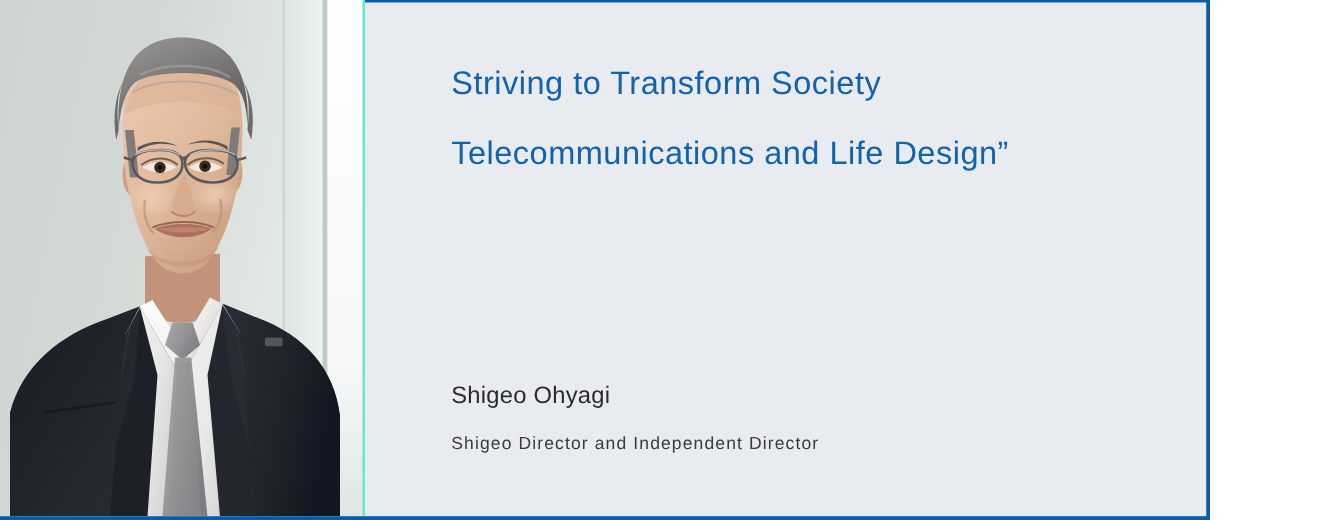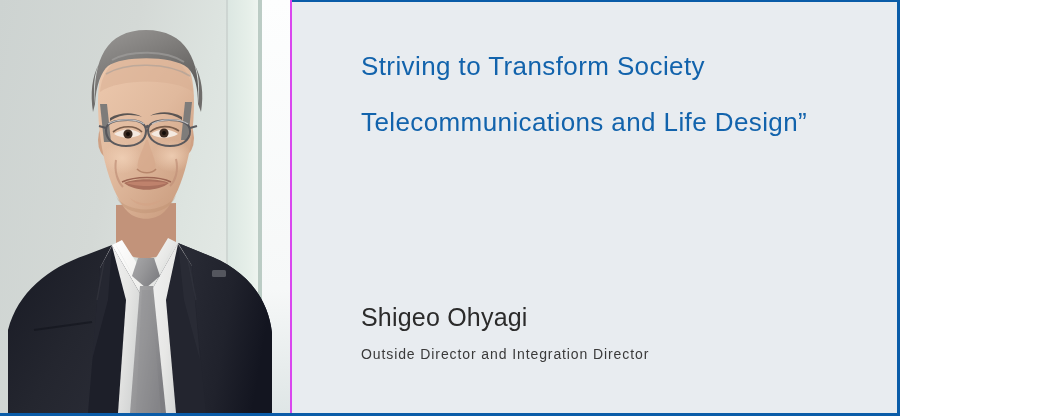--- a/index.html
+++ b/index.html
@@ -7,24 +7,24 @@
     margin: 0;
     padding: 0;
     background: #ffffff;
   }
   body {
     font-family: "Liberation Sans", sans-serif;
   }
 
   .stage {
     position: relative;
-    width: 900px;
+    width: 968px;
     height: 416px;
     overflow: hidden;
-    background: #d946ef;
+    background: #5eead4;
     box-sizing: border-box;
   }
 
   
   .photo {
     position: absolute;
     left: 0;
     top: 0;
     width: 290px;
     height: 413px;
@@ -63,21 +63,21 @@
 
   .byline {
     position: absolute;
     left: 69px;
     top: 300px;
     width: 660px;
   }
   .person-name {
     display: block;
     color: #2b2b2b;
-    font-size: 25px;
+    font-size: 19px;
     font-weight: 400;
     line-height: 30px;
     letter-spacing: 0.2px;
   }
   .person-title {
     display: block;
     margin-top: 12px;
     color: #3a3a3a;
     font-size: 14px;
     font-weight: 400;
@@ -272,21 +272,21 @@
 
   <div class="panel">
 
     <div class="headline">
       <span class="headline-line">Striving to Transform Society</span>
       <span class="headline-line">Telecommunications and Life Design”</span>
     </div>
 
     <div class="byline">
       <span class="person-name">Shigeo Ohyagi</span>
-      <span class="person-title">Outside  Director and Integration  Director</span>
+      <span class="person-title">Shigeo  Director and Independent  Director</span>
     </div>
 
   </div>
 
   <div class="rule-bottom"></div>
   <div class="rule-right"></div>
 
 </div>
 
 </body></html>

